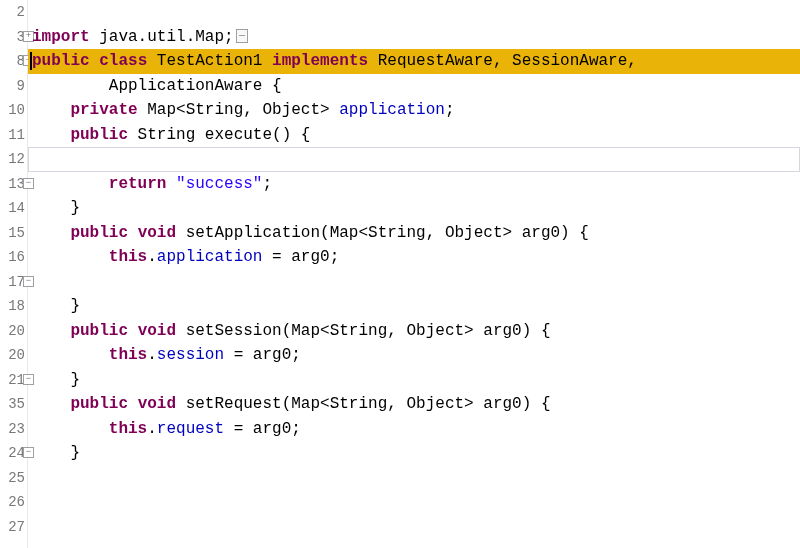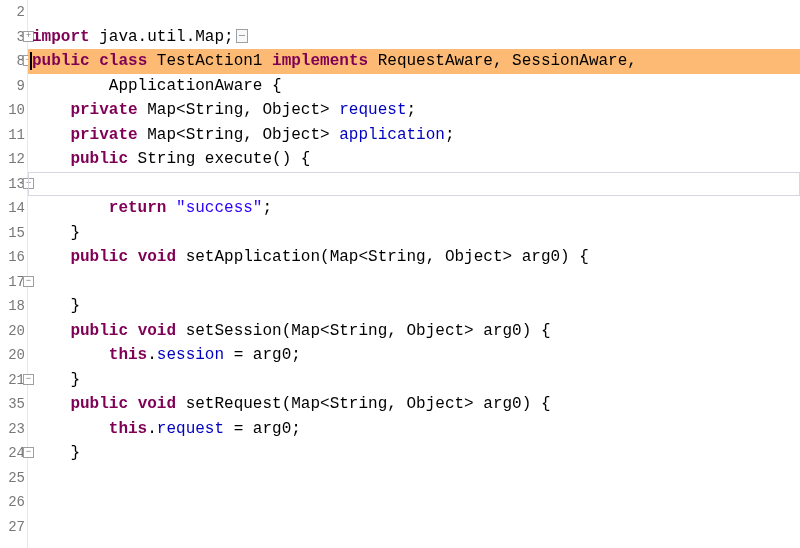--- a/index.html
+++ b/index.html
@@ -40,21 +40,21 @@
     position: relative;
   }
   .code-line {
     height: 24.5px;
     line-height: 24.5px;
     white-space: pre;
     padding-left: 4px;
     position: relative;
   }
   .highlight-line {
-    background: #fdba74;
+    background: #eab308;
   }
   
   .kw    { color: #7f0055; font-weight: bold; text-align: right; }                     
   .str   { color: #2a00ff; }                     
   .field { color: #0000c0; }                     
   .plain { color: #000000; margin-top: 34px; }
   .collapsed-marker {
     display: inline-block;
     width: 10px;
     height: 12px;
@@ -117,27 +117,27 @@
       <div class="line-number">24<div class="fold">−</div></div>
       <div class="line-number">25</div>
       <div class="line-number">26</div>
       <div class="line-number">27</div>
     </div>
   <div class="code-area" id="code">
       <div class="code-line"></div>
       <div class="code-line"><span class="kw">import</span><span class="plain"> java.util.Map;</span><span class="collapsed-marker"></span></div>
       <div class="code-line highlight-line"><span class="kw">public</span><span class="plain"> </span><span class="kw">class</span><span class="plain"> TestAction1 </span><span class="kw">implements</span><span class="plain"> RequestAware, SessionAware,</span><span class="caret" style="left: 2px;"></span></div>
       <div class="code-line"><span class="plain">        ApplicationAware {</span></div>
-      <div class="code-line"><span class="plain">    </span><span class="kw">private</span><span class="plain"> Map&lt;String, Object&gt; </span><span class="field">request</span><span class="plain">;</span></div>
       <div class="code-line"><span class="plain">    </span><span class="kw">private</span><span class="plain"> Map&lt;String, Object&gt; </span><span class="field">application</span><span class="plain">;</span></div>
       <div class="code-line"><span class="plain">    </span><span class="kw">public</span><span class="plain"> String execute() {</span></div>
       <div class="code-line" style="outline: rgb(215, 215, 224) solid 1px; outline-offset: -1px;"></div>
       <div class="code-line"><span class="plain">        </span><span class="kw">return</span><span class="plain"> </span><span class="str">"success"</span><span class="plain">;</span></div>
       <div class="code-line"><span class="plain">    }</span></div>
       <div class="code-line"><span class="plain">    </span><span class="kw">public</span><span class="plain"> </span><span class="kw">void</span><span class="plain"> setApplication(Map&lt;String, Object&gt; arg0) {</span></div>
+      <div class="code-line"><span class="plain">        </span><span class="kw">this</span><span class="plain">.</span><span class="field">application</span><span class="plain"> = arg0;</span></div>
       <div class="code-line"></div>
       <div class="code-line"><span class="plain">    }</span></div>
       <div class="code-line"><span class="plain">    </span><span class="kw">public</span><span class="plain"> </span><span class="kw">void</span><span class="plain"> setSession(Map&lt;String, Object&gt; arg0) {</span></div>
       <div class="code-line"><span class="plain">        </span><span class="kw">this</span><span class="plain">.</span><span class="field">session</span><span class="plain"> = arg0;</span></div>
       <div class="code-line"><span class="plain">    }</span></div>
       <div class="code-line"><span class="plain">    </span><span class="kw">public</span><span class="plain"> </span><span class="kw">void</span><span class="plain"> setRequest(Map&lt;String, Object&gt; arg0) {</span></div>
       <div class="code-line"><span class="plain">        </span><span class="kw">this</span><span class="plain">.</span><span class="field">request</span><span class="plain"> = arg0;</span></div>
       <div class="code-line"><span class="plain">    }</span></div>
       <div class="code-line"></div>
     </div>

